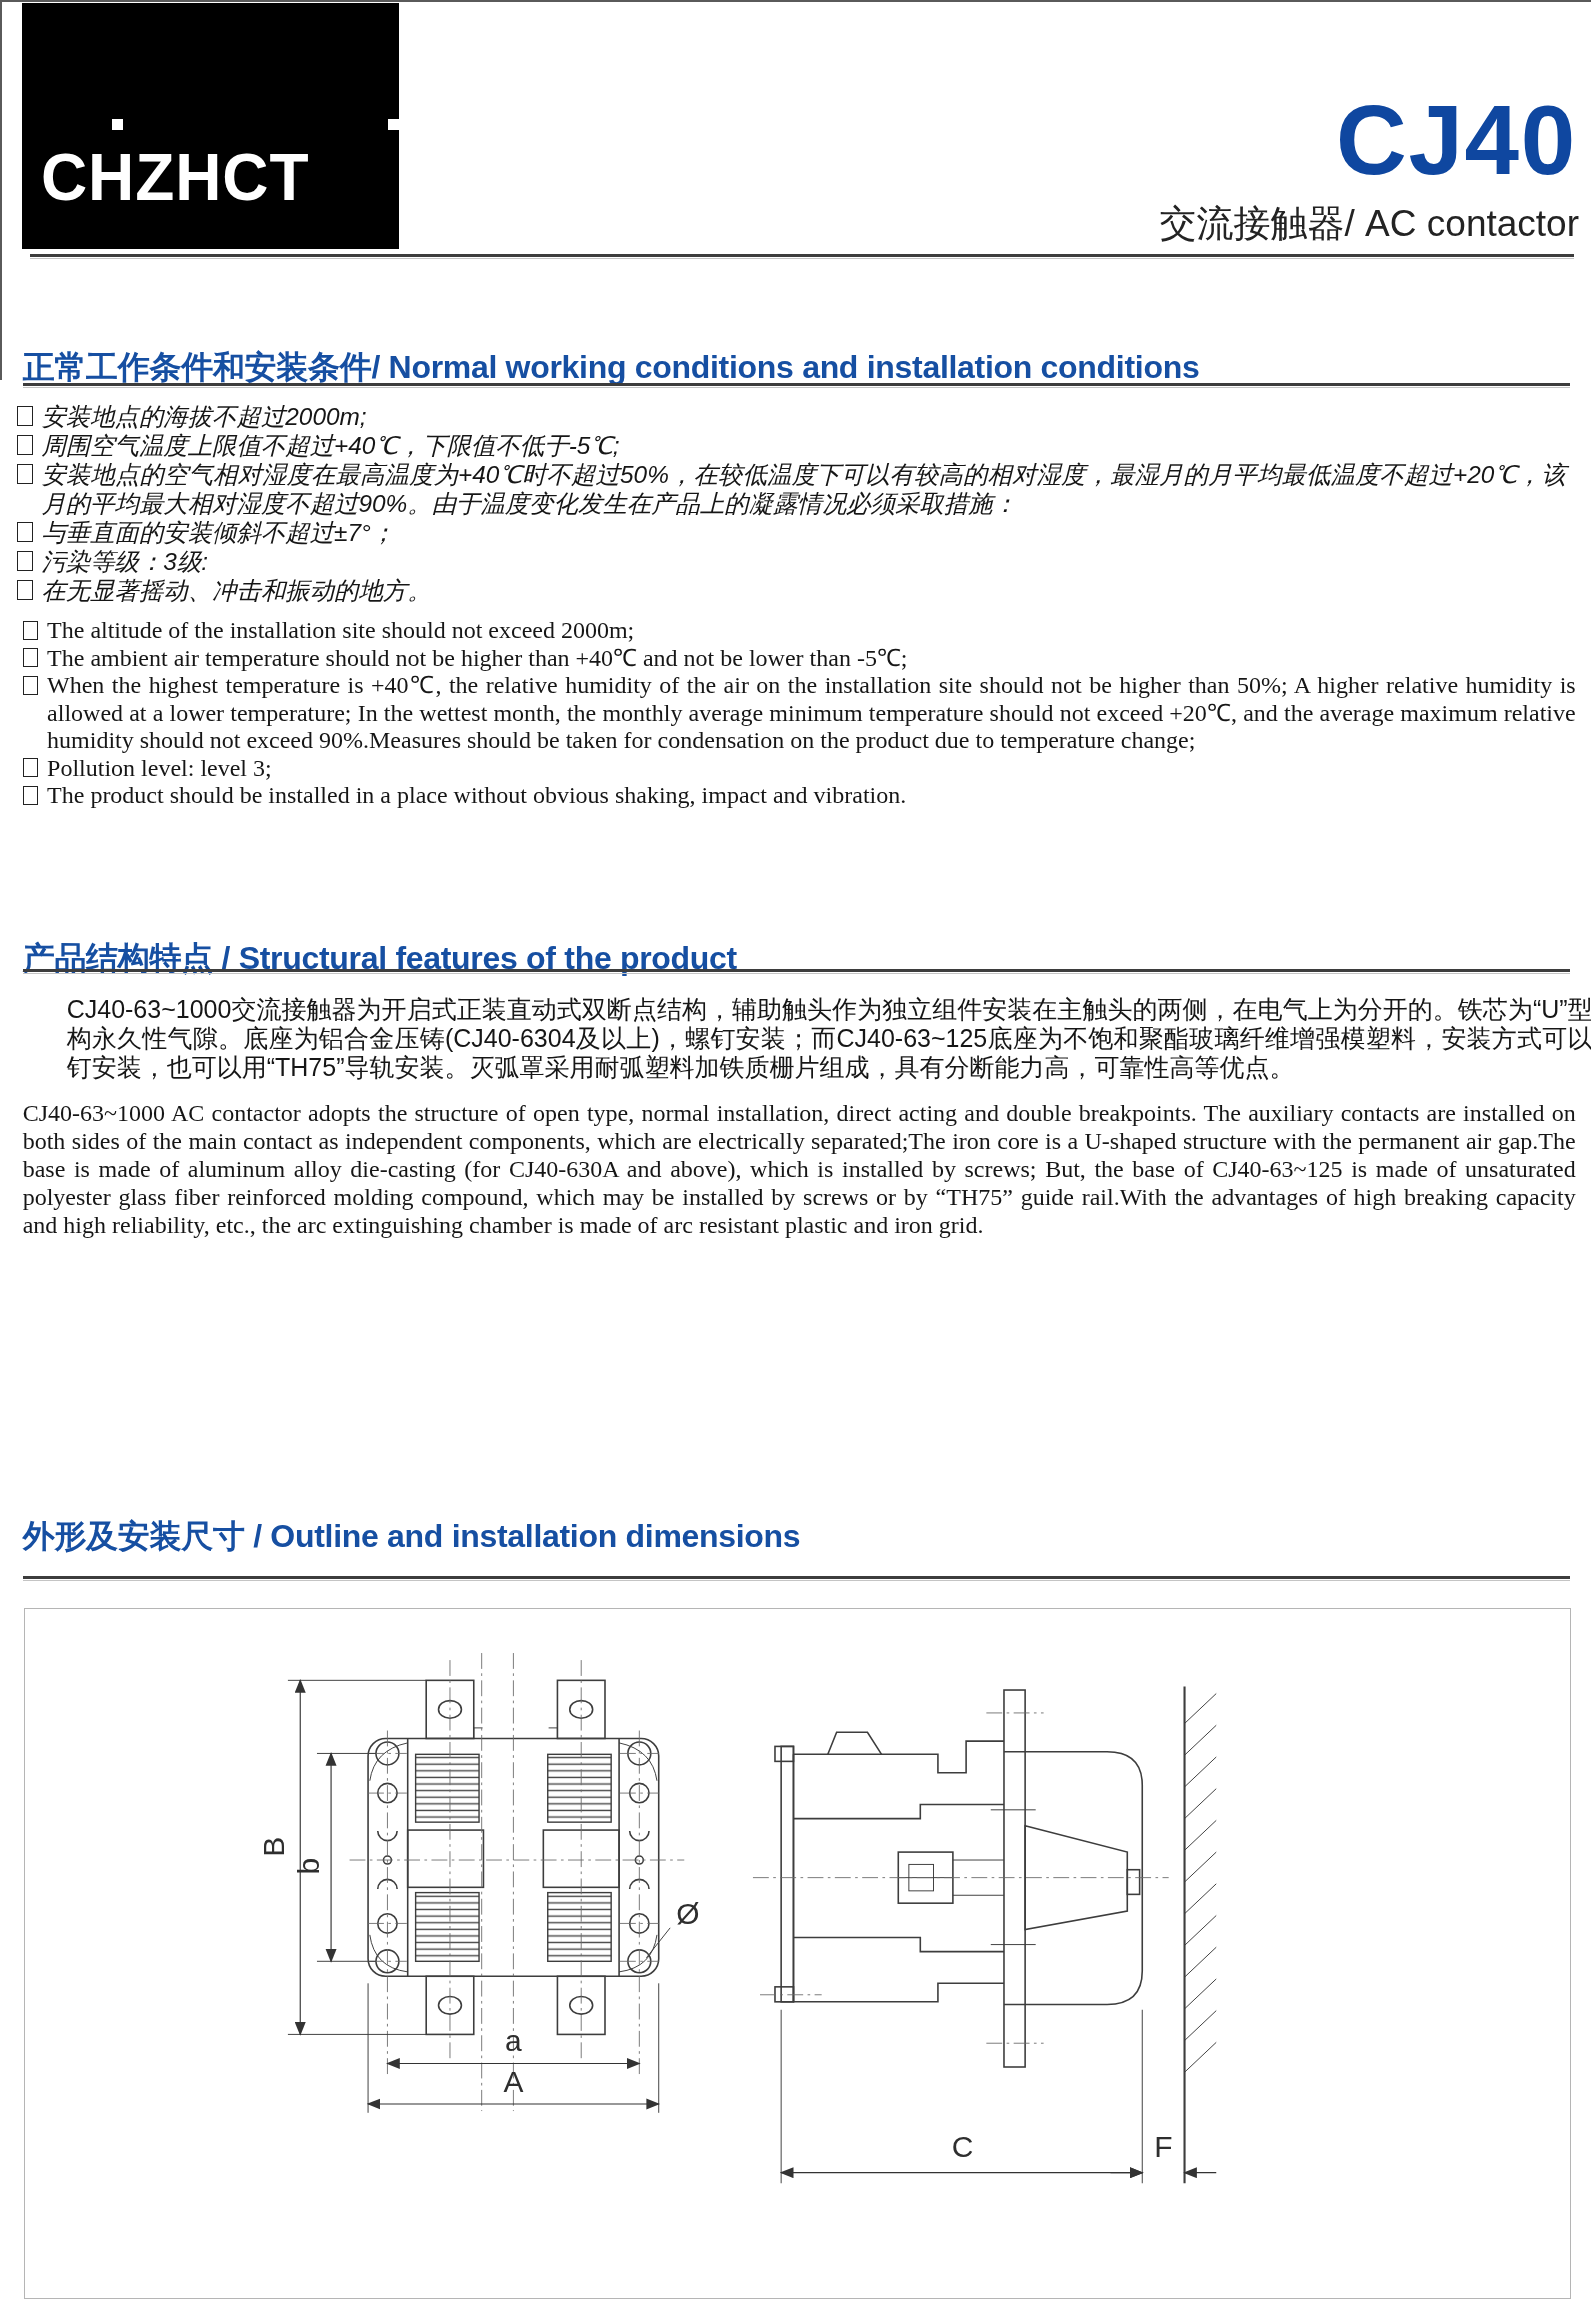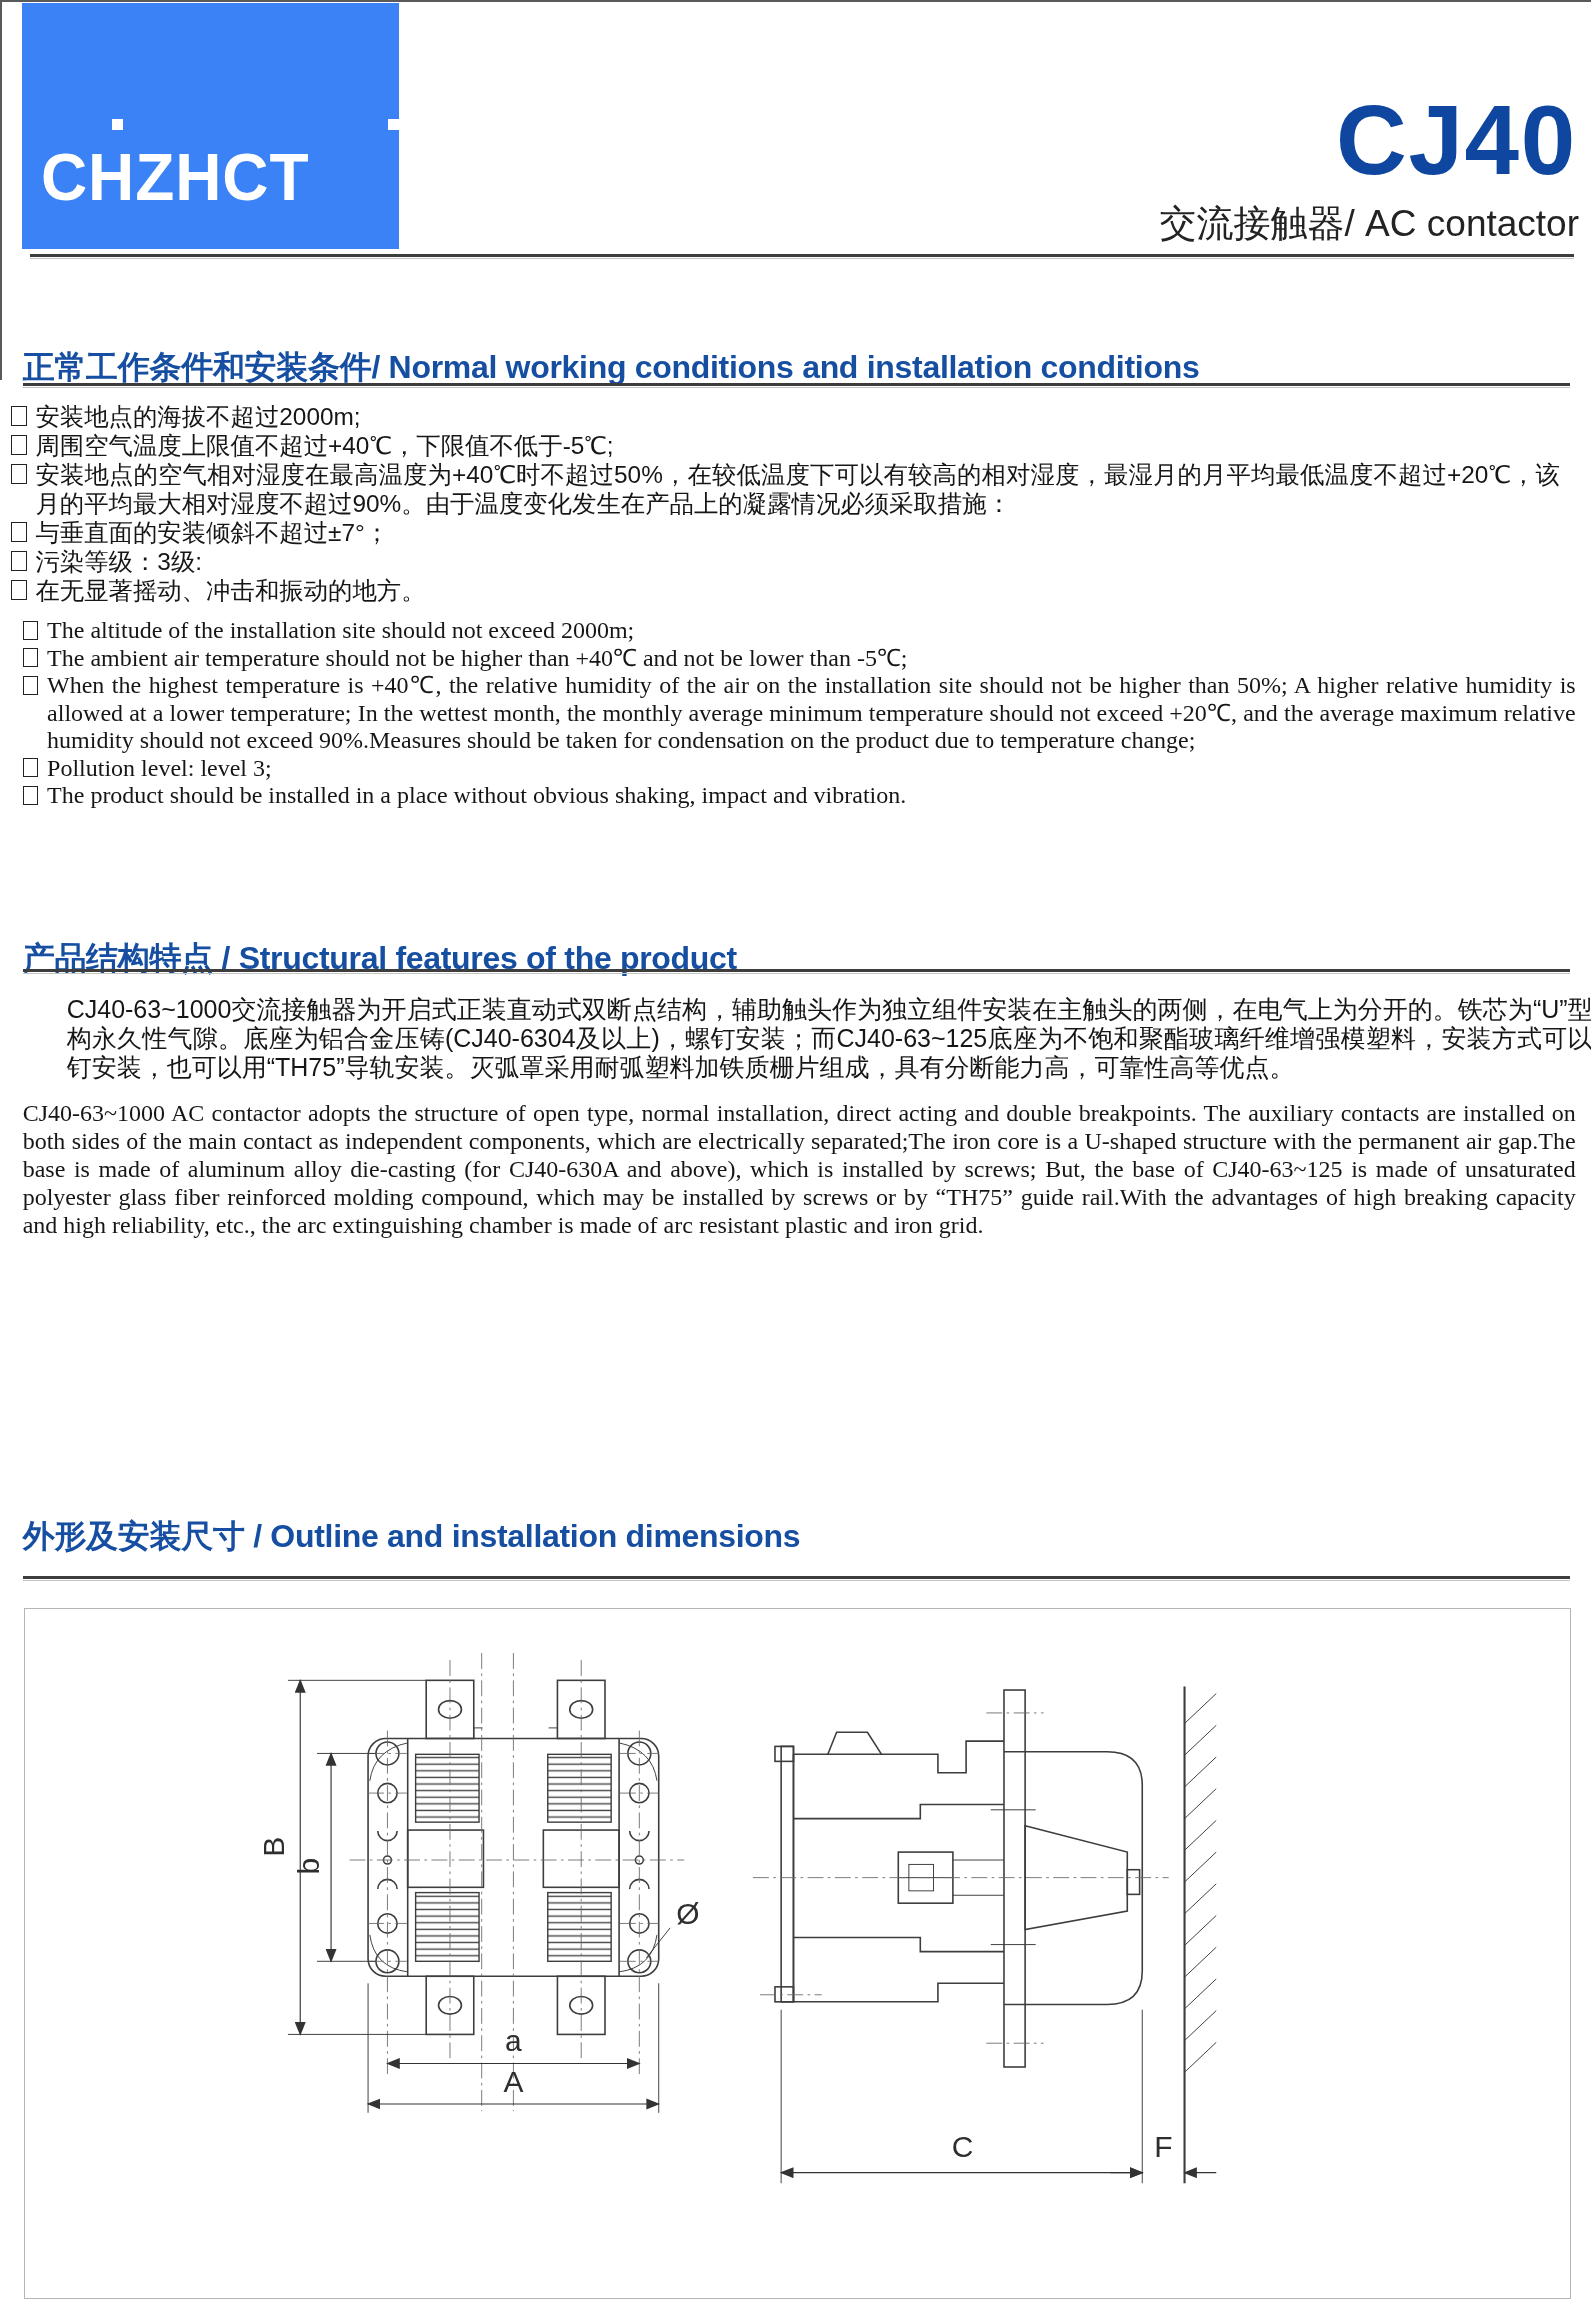--- a/index.html
+++ b/index.html
@@ -5,21 +5,21 @@
   html,body{margin:0;padding:0;background:#e8e8e8;}
   .page{position:relative;width:1592px;height:2319px;background:#ffffff;overflow:hidden;
         font-family:"Liberation Sans",sans-serif;color:#161616;}
   .abs{position:absolute;}
 
   
   .edge-top{left:0;top:0;width:1592px;height:1.7px;background:#5a5a5a;}
   .edge-left{left:0;top:0;width:1.7px;height:380px;background:#5a5a5a;}
 
   
-  .logo-box{left:22px;top:2.6px;width:377px;height:246px;background:#3b82f6;}
+  .logo-box{left:22px;top:2.6px;width:377px;height:246px;background:#000000;}
   .logo-text{position:absolute;left:19px;top:136px;font-size:66px;font-weight:bold;color:#ffffff;
              letter-spacing:0.9px;transform:scaleX(.97);transform-origin:left center;white-space:nowrap;}
   .logo-dot{position:absolute;width:11.3px;height:11.3px;background:#ffffff;}
   .logo-dot.d1{left:90px;top:116px;}
   .logo-dot.d2{right:0;top:116px;}
   .product-code{right:15px;top:91px;font-size:98px;font-weight:bold;color:#0F47A0;letter-spacing:1.7px;line-height:1;}
   .subtitle{right:13px;top:203px;font-size:37px;color:#232323;letter-spacing:0;line-height:1.15;text-align:center;}
 
   
   .rule{height:2.6px;background:#3d3d3d;}
@@ -29,21 +29,21 @@
   .rule-2{left:22.7px;top:969px;width:1547px;}
   .rule-3{left:22.7px;top:1576px;width:1547px;}
 
   .sec-heading{font-weight:bold;color:#164FA2;font-size:32px;letter-spacing:-0.3px;white-space:nowrap;margin-top:24px;}
   .h1{left:22.7px;top:322px;}
   .h2{left:22.7px;top:913px;}
   .h3{left:22.7px;top:1491px;}
 
   
   .list{display:block;}
-  .zh-list{left:11px;top:402px;width:1549px;font-size:24.4px;line-height:29px;}
+  .zh-list{left:17px;top:402px;width:1549px;font-size:24.4px;line-height:29px;font-style:italic;}
   .en-list{left:22.7px;top:617px;width:1553px;font-family:"Liberation Serif",serif;font-size:24px;line-height:27.5px;}
   .li{display:flex;align-items:flex-start;text-align:justify;}
   .cb{display:inline-block;box-sizing:border-box;width:15.7px;height:20px;border:1.7px solid #222;
       margin-right:8.7px;margin-top:4.4px;flex:none;}
   .en-list .cb{height:19px;margin-top:3.5px;}
   .litext{flex:1;}
 
   
   .zh-para{left:22.7px;top:995px;width:1551px;font-size:25px;line-height:29px;text-align:justify;margin-left:44px;}
   .en-para{left:22.7px;top:1099px;width:1553px;font-family:"Liberation Serif",serif;

